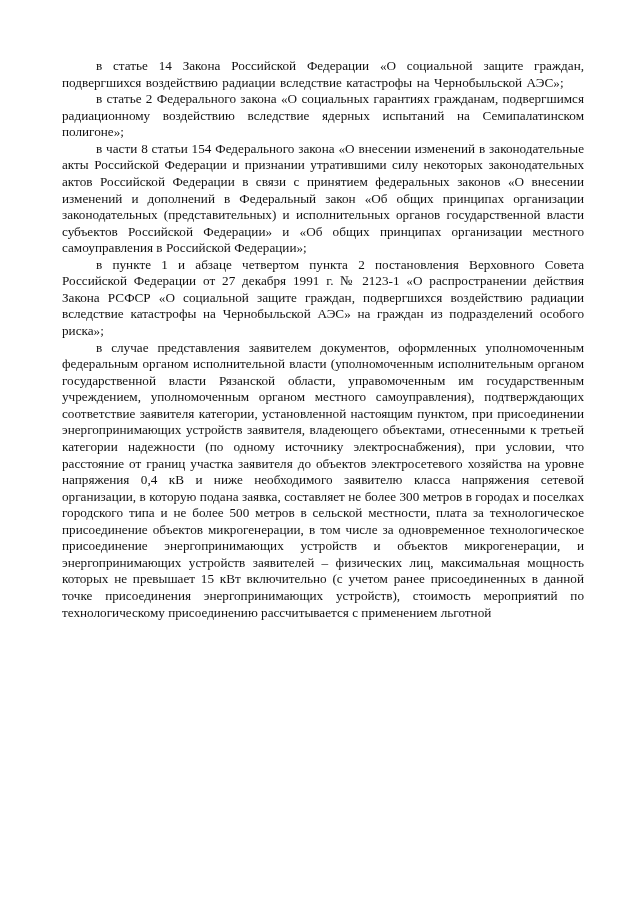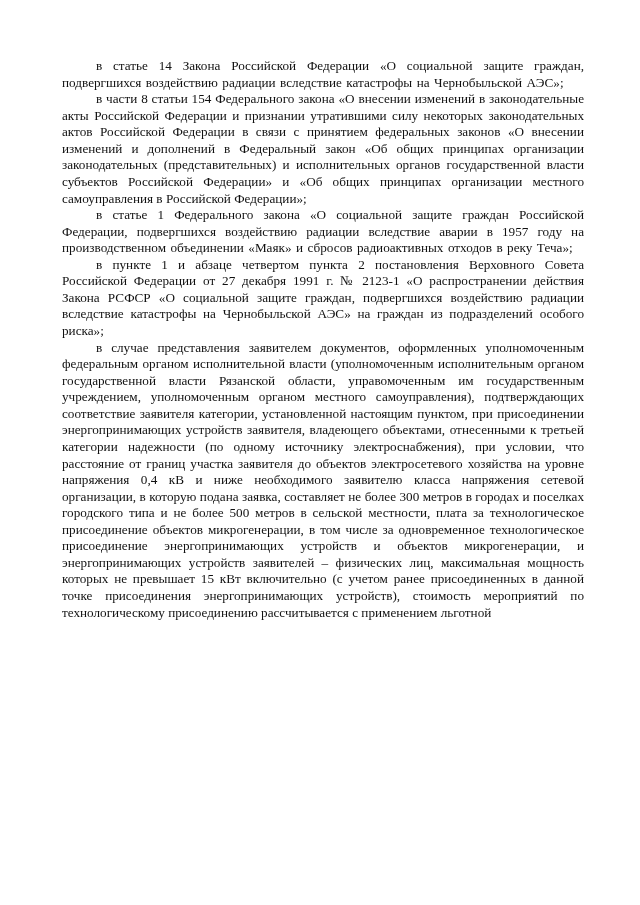--- a/index.html
+++ b/index.html
@@ -41,24 +41,24 @@
   }
 </style>
 </head>
 <body>
 
 <div class="page">
   <div class="doc-body">
 
     <p class="para loose">в статье 14 Закона Российской Федерации «О социальной защите граждан, подвергшихся воздействию радиации вследствие катастрофы на Чернобыльской АЭС»;</p>
 
+    <p class="para">в статье 2 Федерального закона «О социальных гарантиях гражданам, подвергшимся радиационному воздействию вследствие ядерных испытаний на Семипалатинском полигоне»;</p>
 
     <p class="para">в части 8 статьи 154 Федерального закона «О внесении изменений в законодательные акты Российской Федерации и признании утратившими силу некоторых законодательных актов Российской Федерации в связи с принятием федеральных законов «О внесении изменений и дополнений в Федеральный закон «Об общих принципах организации законодательных (представительных) и исполнительных органов государственной власти субъектов Российской Федерации» и «Об общих принципах организации местного самоуправления в Российской Федерации»;</p>
 
-    <p class="para loose">в статье 1 Федерального закона «О социальной защите граждан Российской Федерации, подвергшихся воздействию радиации вследствие аварии в 1957 году на производственном объединении «Маяк» и сбросов радиоактивных отходов в реку Теча»;</p>
 
     <p class="para loose">в пункте 1 и абзаце четвертом пункта 2 постановления Верховного Совета Российской Федерации от 27 декабря 1991 г. № 2123-1 «О распространении действия Закона РСФСР «О социальной защите граждан, подвергшихся воздействию радиации вследствие катастрофы на Чернобыльской АЭС» на граждан из подразделений особого риска»;</p>
 
 
     <p class="para">в случае представления заявителем документов, оформленных уполномоченным федеральным органом исполнительной власти (уполномоченным исполнительным органом государственной власти Рязанской области, управомоченным им государственным учреждением, уполномоченным органом местного самоуправления), подтверждающих соответствие заявителя категории, установленной настоящим пунктом, при присоединении энергопринимающих устройств заявителя, владеющего объектами, отнесенными к третьей категории надежности (по одному источнику электроснабжения), при условии, что расстояние от границ участка заявителя до объектов электросетевого хозяйства на уровне напряжения 0,4 кВ и ниже необходимого заявителю класса напряжения сетевой организации, в которую подана заявка, составляет не более 300 метров в городах и поселках городского типа и не более 500 метров в сельской местности, плата за технологическое присоединение объектов микрогенерации, в том числе за одновременное технологическое присоединение энергопринимающих устройств и объектов микрогенерации, и энергопринимающих устройств заявителей – физических лиц, максимальная мощность которых не превышает 15 кВт включительно (с учетом ранее присоединенных в данной точке присоединения энергопринимающих устройств), стоимость мероприятий по технологическому присоединению рассчитывается с применением льготной</p>
 
   </div>
 </div>
 
 </body></html>

